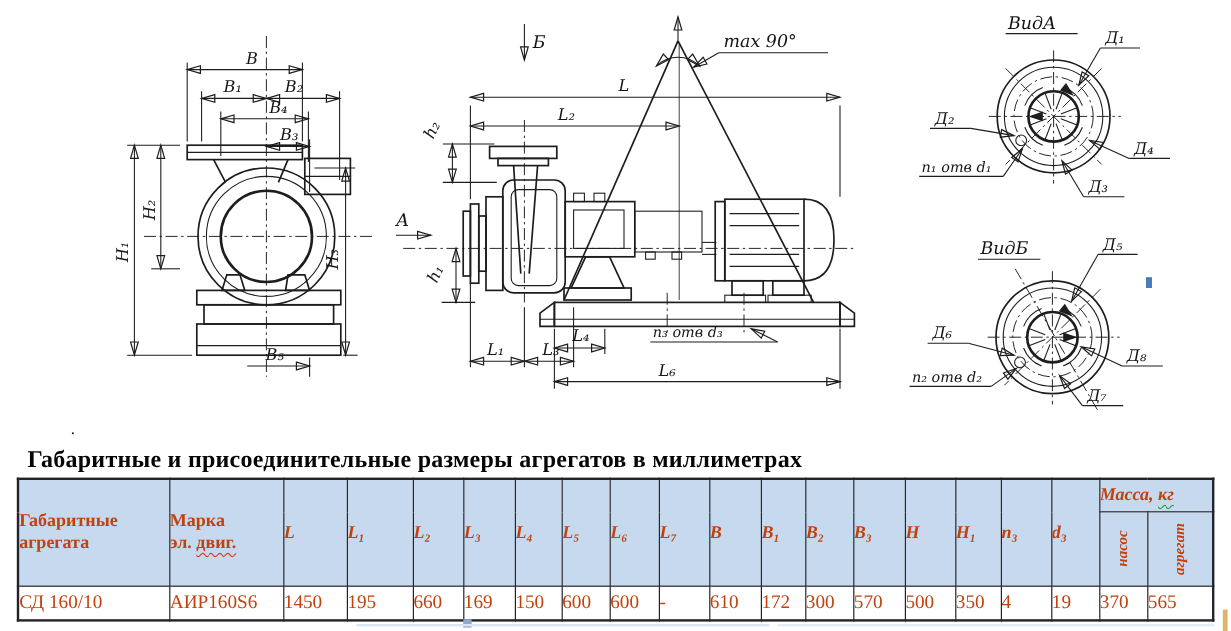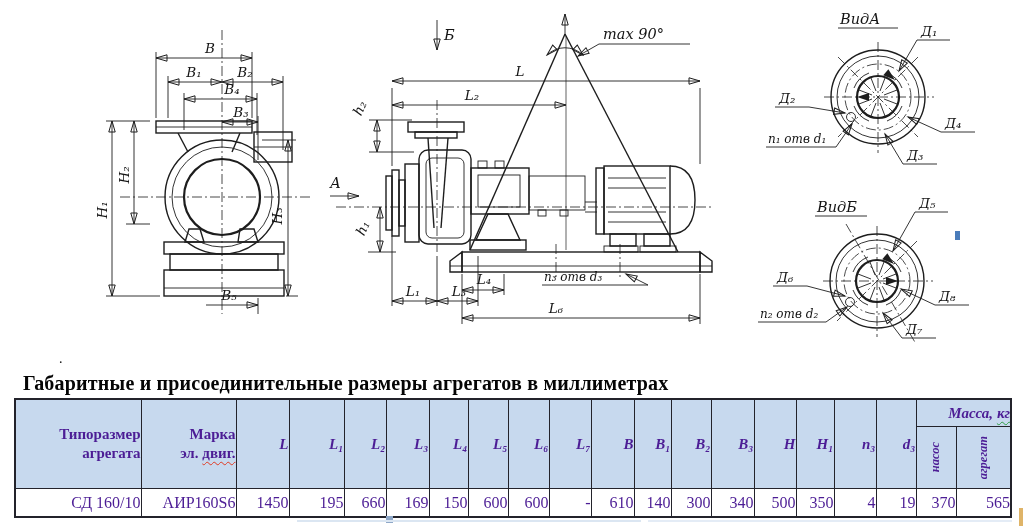--- a/index.html
+++ b/index.html
@@ -4,22 +4,22 @@
 <style>
   html,body{margin:0;padding:0;background:#fff;}
   .page{position:relative;width:1026px;height:526px;background:#ffffff;overflow:hidden;
         font-family:"Liberation Serif","DejaVu Serif",serif;}
   .drawing{position:absolute;left:0;top:0;}
   .stray-dot{position:absolute;left:59px;top:351px;font:14px "Liberation Serif",serif;color:#111;}
   .title{position:absolute;left:23px;top:372px;margin:0;font-weight:bold;font-size:20px;
          color:#050505;letter-spacing:.2px;white-space:nowrap;}
   table.dims{position:absolute;left:14px;top:398px;border-collapse:collapse;table-layout:fixed;
              width:998px;border:2px solid #23232b;}
-  table.dims td{border:1px solid #23232b;text-align:right;vertical-align:middle;
-                color:#4c1d95;overflow:hidden;padding:0;}
+  table.dims td{border:1px solid #23232b;text-align:left;vertical-align:middle;
+                color:#c2410c;overflow:hidden;padding:0;}
   tr.h td{background:#c7d9ee;font-weight:bold;font-size:15px;line-height:1.25;}
   td.dh{font-style:italic;font-family:"Liberation Serif","DejaVu Serif",serif;}
   td.mass{font-style:italic;font-size:14.5px;height:26px;}
   tr.sub td{height:61px;}
   .rot{writing-mode:vertical-rl;transform:rotate(180deg);margin:0 auto;max-height:58px;
        font-style:italic;font-weight:bold;font-size:12.5px;line-height:1.05;}
   tr.d td{background:#fff;font-size:16px;height:27px;}
   td.c1v{text-align:left;padding-left:9px;}
   .sp-red{text-decoration:underline wavy #e03a22 1px;text-underline-offset:3px;}
   .sp-green{text-decoration:underline wavy #2f9e44 1px;text-underline-offset:3px;}
@@ -308,21 +308,21 @@
         <col style="width:43px">
         <col style="width:42px">
         <col style="width:38px">
     <col style="width:42px">
         <col style="width:40px">
         <col style="width:40px">
         <col style="width:55px">
   </colgroup>
   <tbody>
     <tr class="h">
-      <td rowspan="2">Типоразмер агрегата</td>
+      <td rowspan="2">Габаритные агрегата</td>
       <td rowspan="2">
         <div>Марка</div>
         <div><span>эл.</span> <span class="sp-red">двиг.</span></div>
       </td>
       <td rowspan="2" class="dh">L</td>
       <td rowspan="2" class="dh">L₁</td>
       <td rowspan="2" class="dh">L₂</td>
       <td rowspan="2" class="dh">L₃</td>
       <td rowspan="2" class="dh">L₄</td>
       <td rowspan="2" class="dh">L₅</td>
@@ -353,23 +353,23 @@
       <td>АИР160S6</td>
       <td>1450</td>
       <td>195</td>
       <td>660</td>
       <td>169</td>
       <td>150</td>
       <td>600</td>
       <td>600</td>
       <td>-</td>
       <td>610</td>
-      <td>140</td>
+      <td>172</td>
       <td>300</td>
-      <td>340</td>
+      <td>570</td>
       <td>500</td>
       <td>350</td>
       <td>4</td>
       <td>19</td>
       <td>370</td>
       <td>565</td>
     </tr>
   </tbody>
 </table>
 

